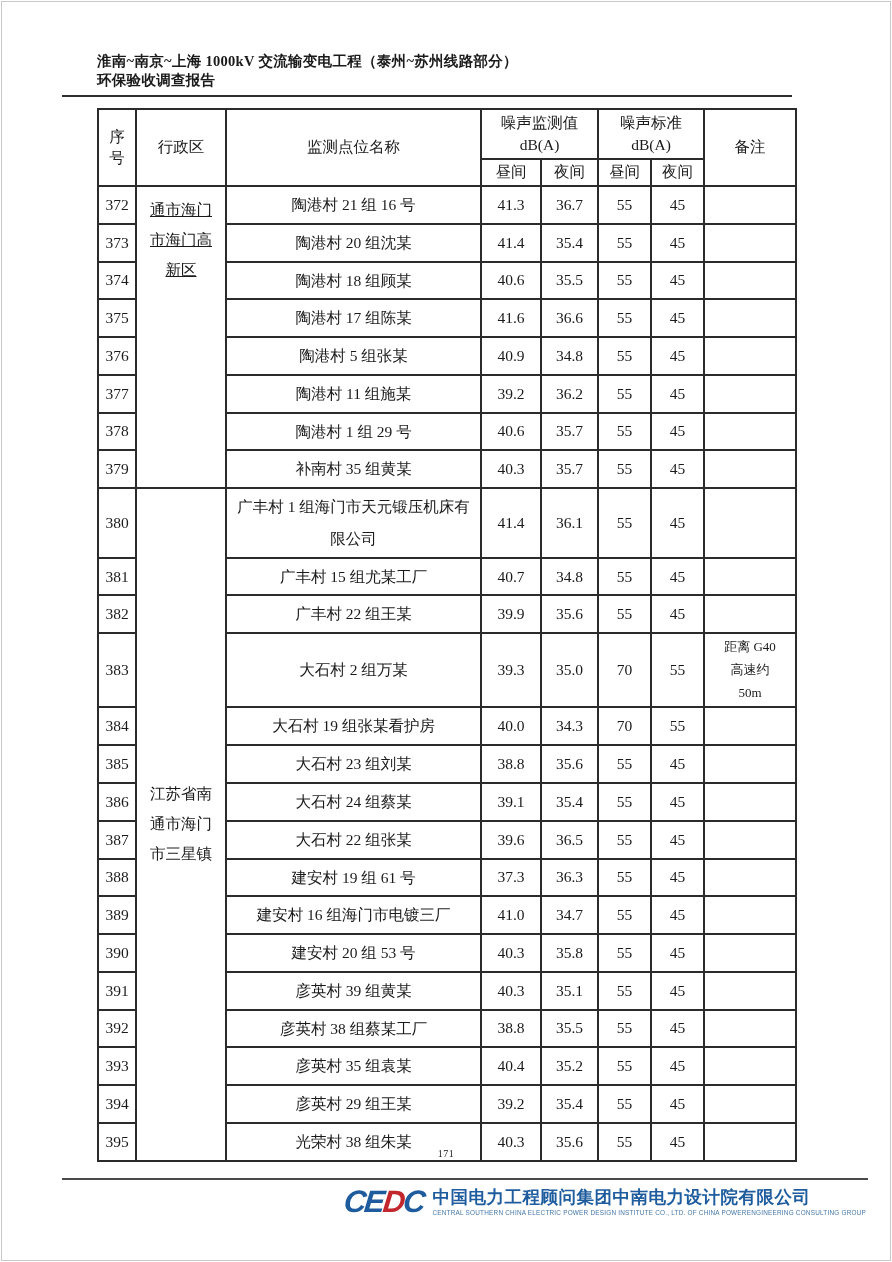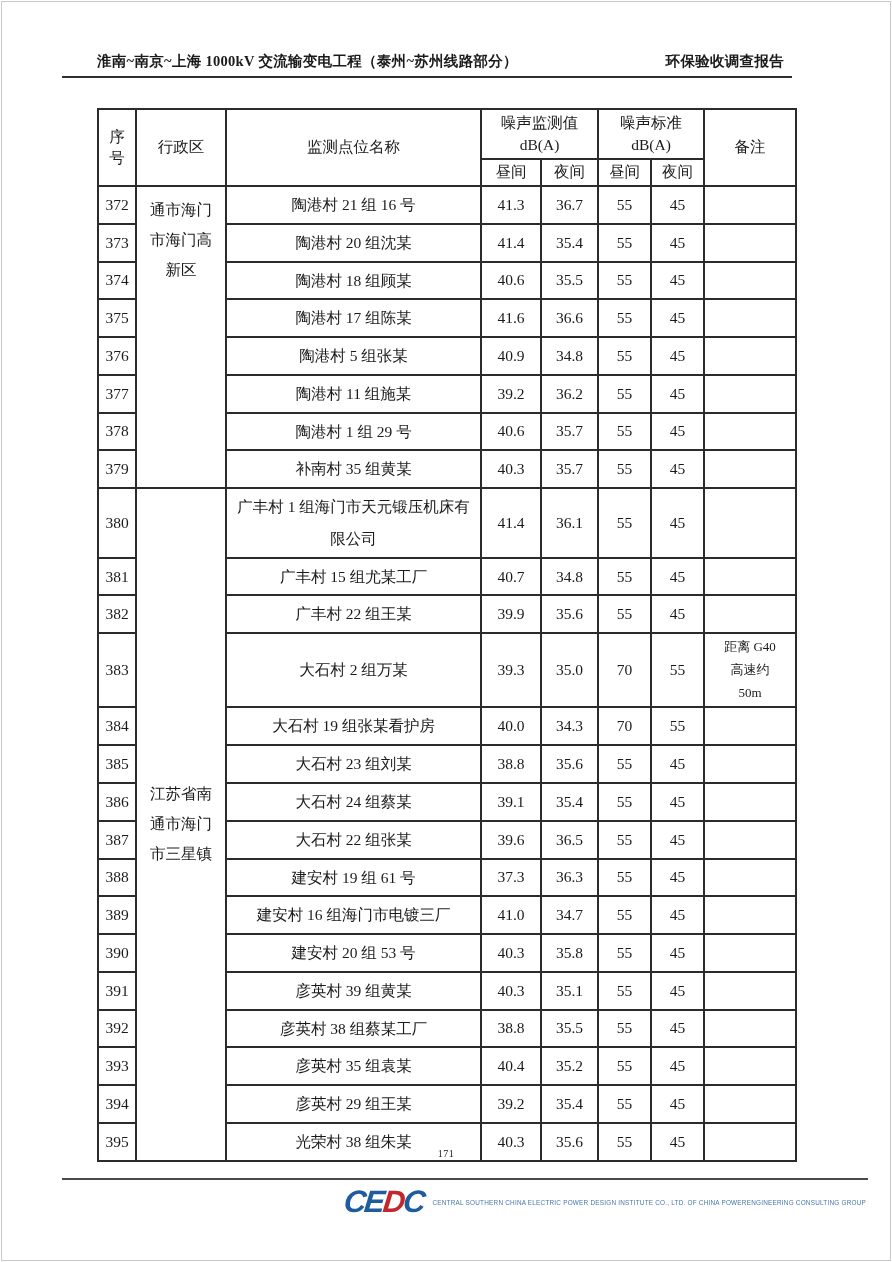--- a/index.html
+++ b/index.html
@@ -31,20 +31,21 @@
     padding-bottom: 5px;
   }
   .doc-header-inner {
     display: flex;
     justify-content: space-between;
     align-items: baseline;
     padding: 0 8px 0 35px;
     font-size: 14.5px;
     font-weight: 600;
     letter-spacing: 0.3px;
+    flex-direction: column;
   }
 
   
   table.noise-table {
     position: absolute;
     left: 97px;
     top: 108px;
     border-collapse: collapse;
     table-layout: fixed;
   }
@@ -56,21 +57,21 @@
     font-size: 15.5px;
     padding: 2px 3px;
     overflow: hidden;
   }
   .noise-table thead tr.h1 { height: 50px; }
   .noise-table thead tr.h2 { height: 26px; }
   .noise-table thead th.group { white-space: pre-line; line-height: 1.4; border-radius: 8px; }
   .noise-table tbody tr { height: 36px; }
   td.c-no { font-size: 15.5px; border-radius: 10px; }
   td.c-region { line-height: 1.95; padding: 2px 10px; }
-  td.c-region.top { vertical-align: top; padding-top: 8px; }
+  td.c-region.top { vertical-align: top; padding-top: 8px; text-decoration: underline; }
   td.c-name { line-height: 2.05; padding: 2px 8px; }
   td.c-val { font-size: 15.5px; }
   td.c-remark { font-size: 13px; line-height: 1.75; white-space: pre-line; }
 
   
   .page-number {
     position: absolute;
     top: 1148px;
     left: 0;
     width: 892px;
@@ -389,15 +390,16 @@
 </table>
 
 <div class="page-number">171</div>
 <div class="footer-rule"></div>
 
 <div class="footer-logo">
   <div class="logo-mark">
     <span class="lb">C</span><span class="lb">E</span><span class="lr">D</span><span class="lb">C</span>
   </div>
   <div class="logo-text">
+    <span class="company-cn">中国电力工程顾问集团中南电力设计院有限公司</span>
     <span class="company-en">CENTRAL SOUTHERN CHINA ELECTRIC POWER DESIGN INSTITUTE CO., LTD. OF CHINA POWERENGINEERING CONSULTING GROUP</span>
   </div>
 </div>
 
 </body></html>

